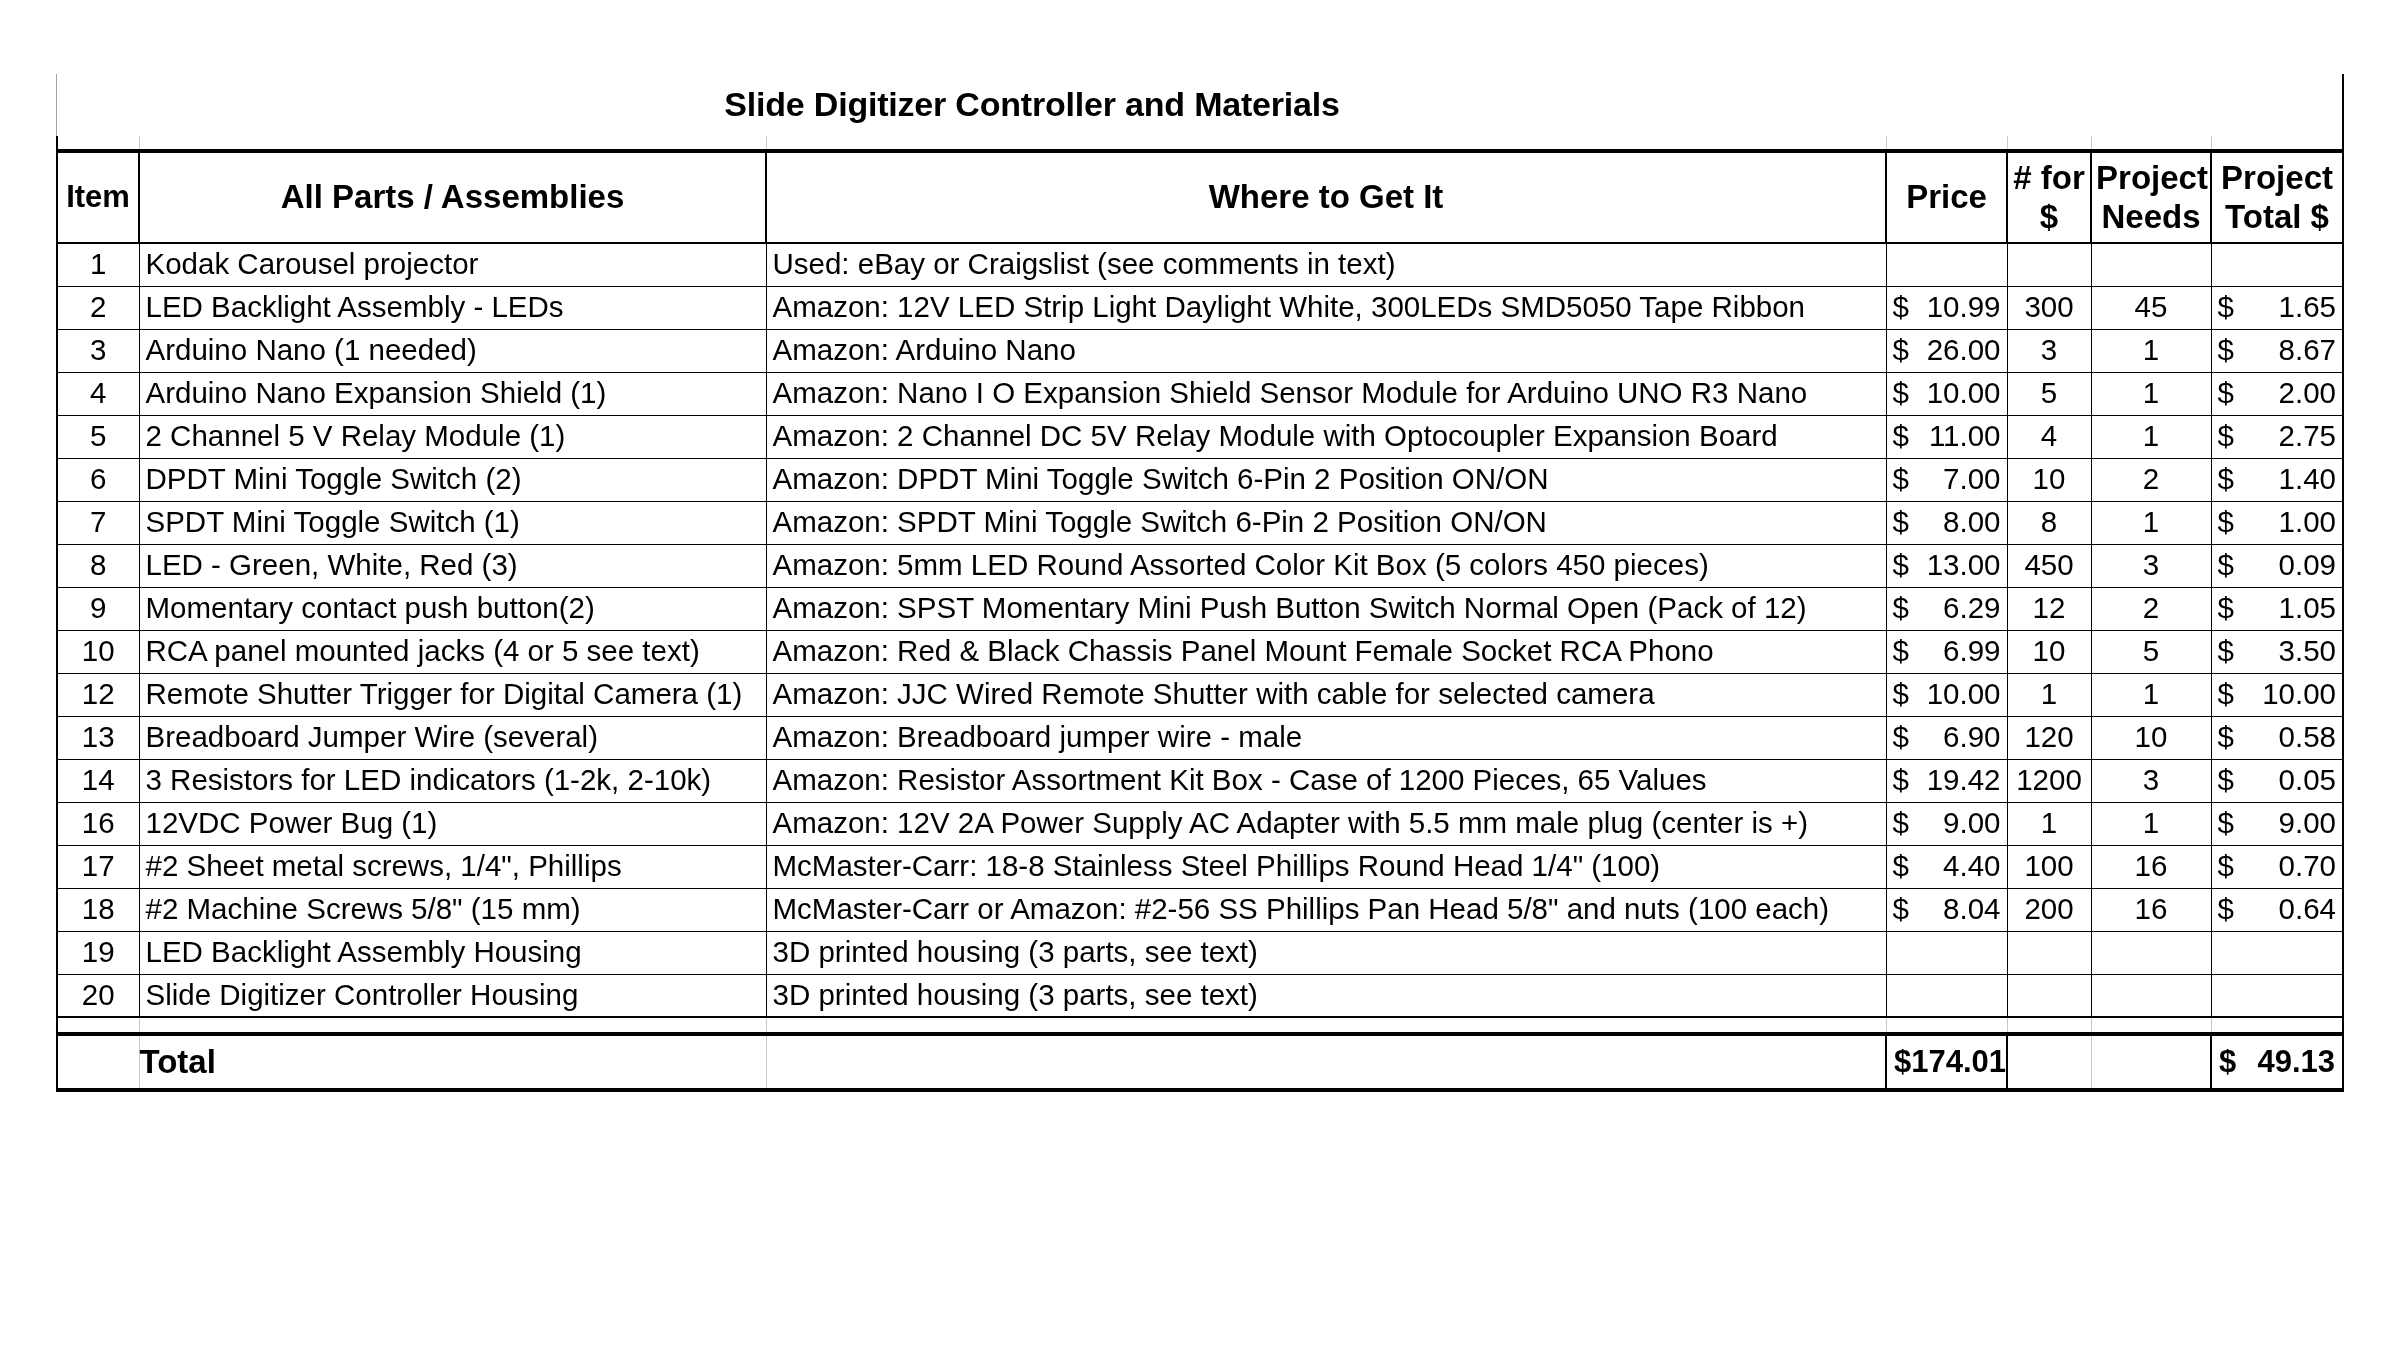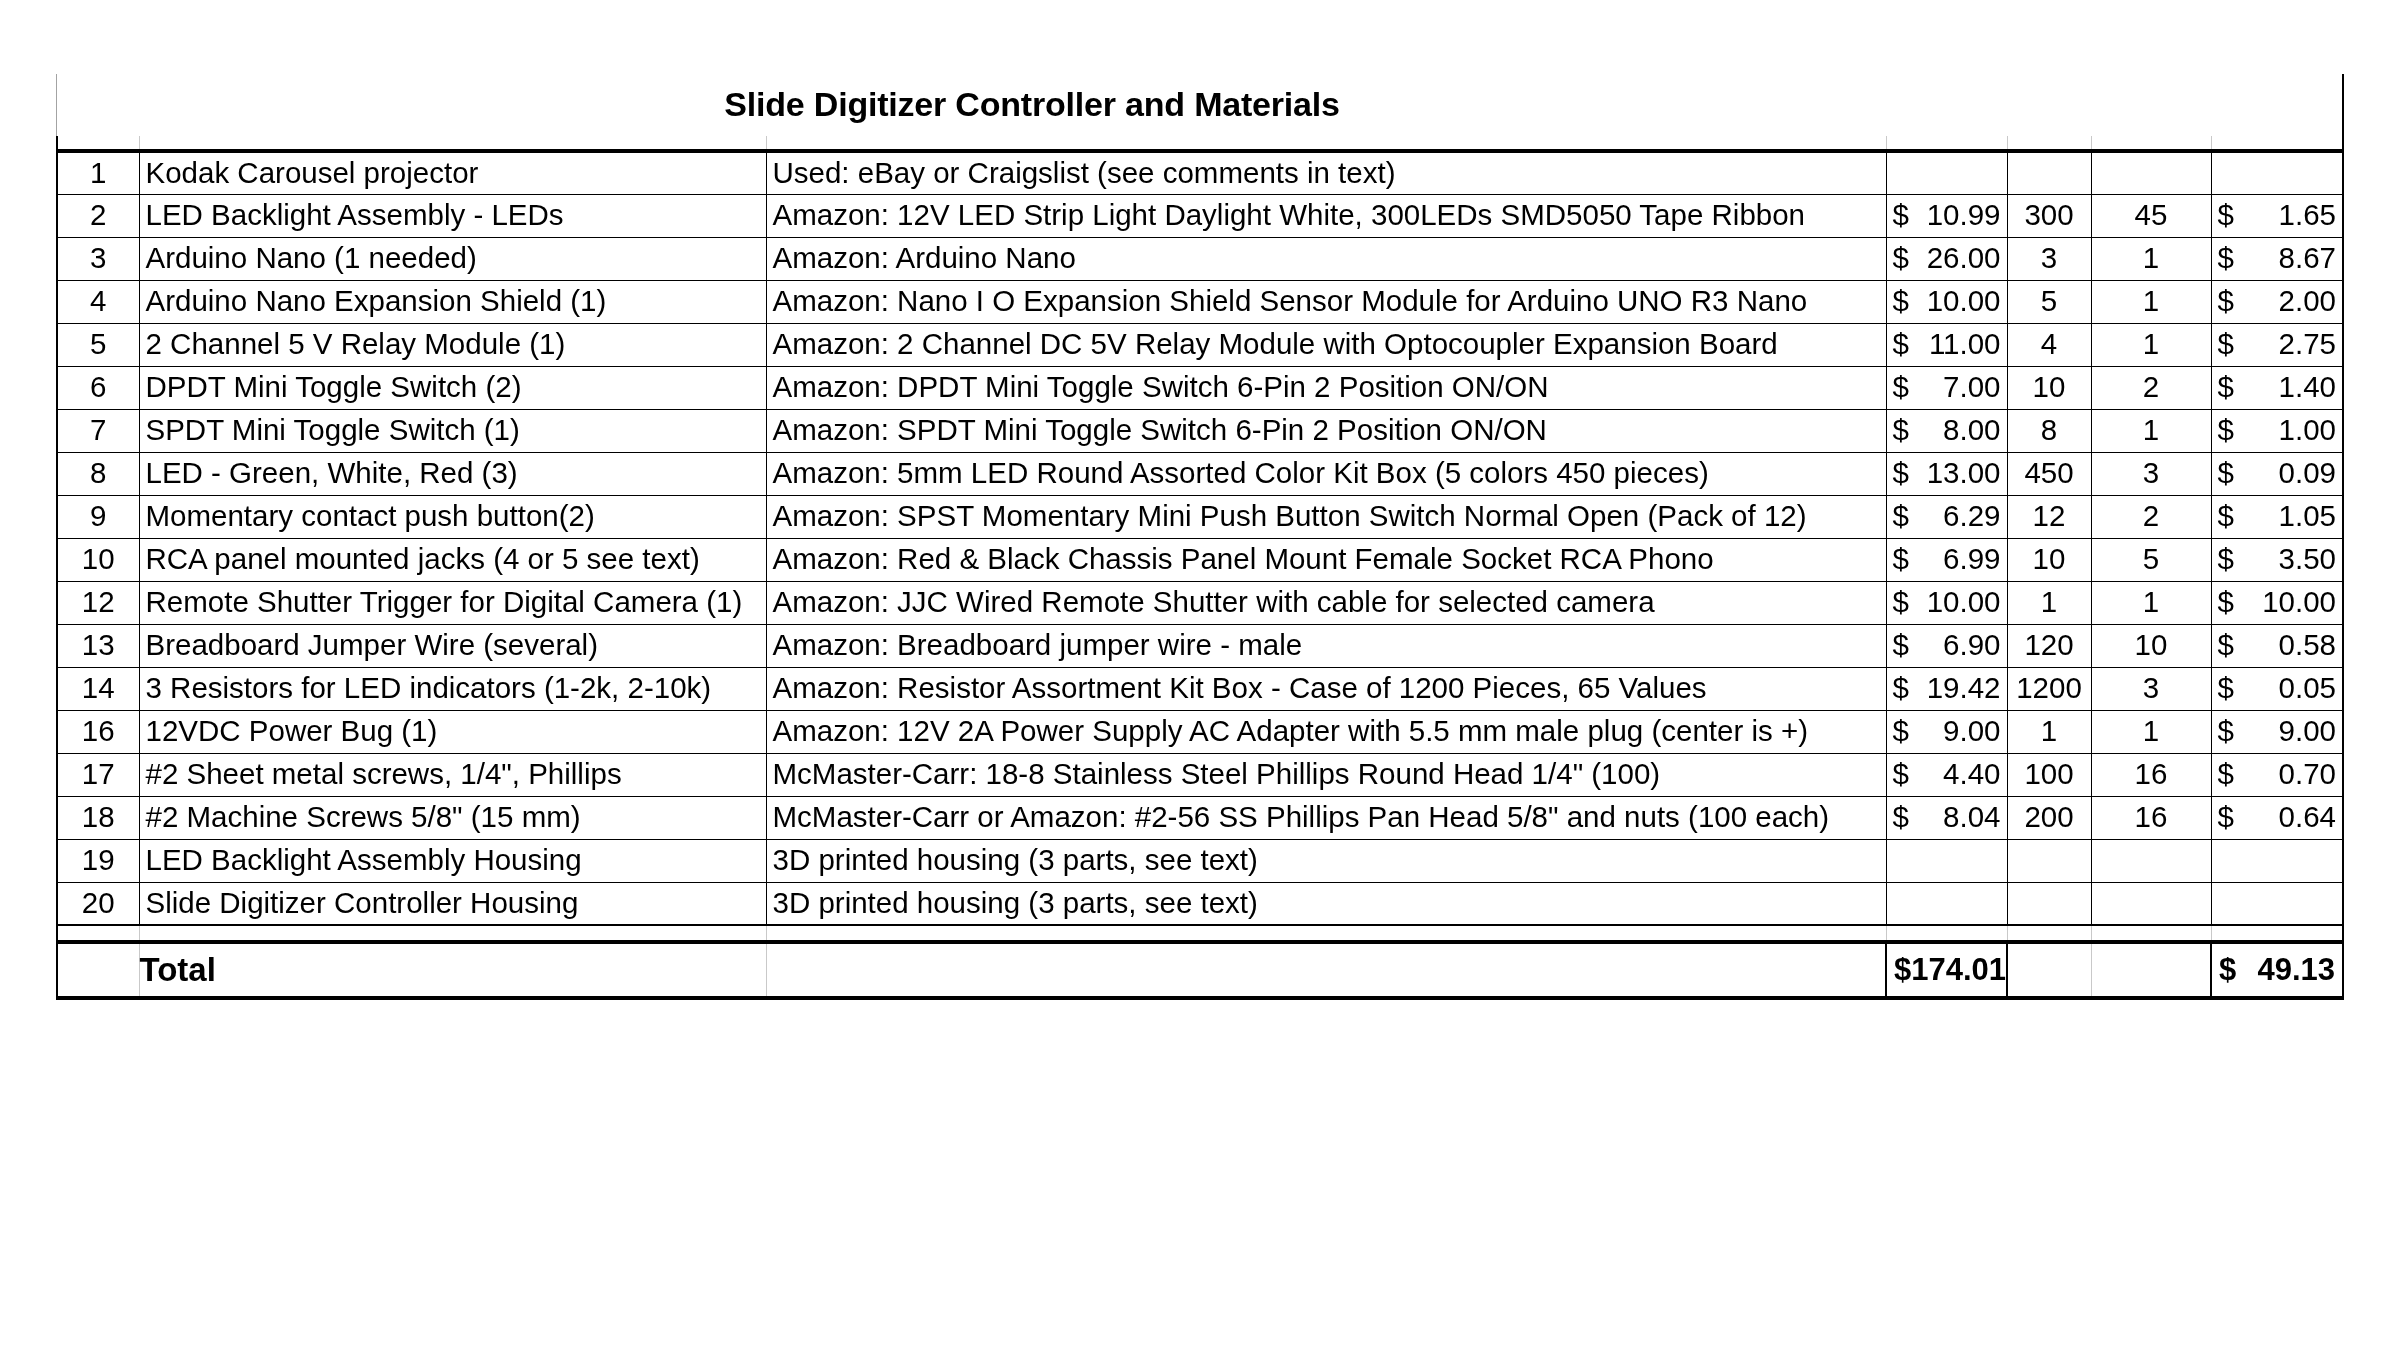--- a/index.html
+++ b/index.html
@@ -193,20 +193,38 @@
       <tr class="spacer-row">
         <td class="edge-l"></td>
         <td></td>
         <td></td>
         <td></td>
         <td></td>
         <td></td>
         <td class="edge-r"></td>
       </tr>
 
+      <tr class="head-row">
+        <td class="h-item h-edge-l">Item</td>
+        <td>All Parts / Assemblies</td>
+        <td>Where to Get It</td>
+        <td>Price</td>
+        <td>
+          <span class="stack"># for</span>
+          <span class="stack">$</span>
+        </td>
+        <td>
+          <span class="stack">Project</span>
+          <span class="stack">Needs</span>
+        </td>
+        <td class="h-edge-r">
+          <span class="stack">Project</span>
+          <span class="stack">Total $</span>
+        </td>
+      </tr>
 
       <tr class="data-row">
           <td class="c-num d-edge-l">1</td>
           <td class="c-text">Kodak Carousel projector</td>
           <td class="c-where-td">Used:  eBay or Craigslist (see comments in text)</td>
           <td class="c-money">
             <span class="money empty">
               <span class="cur"></span>
               <span class="amt"></span>
             </span>

